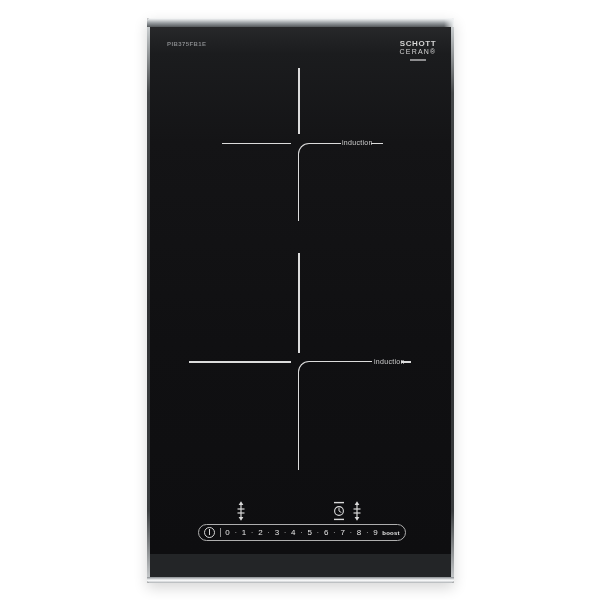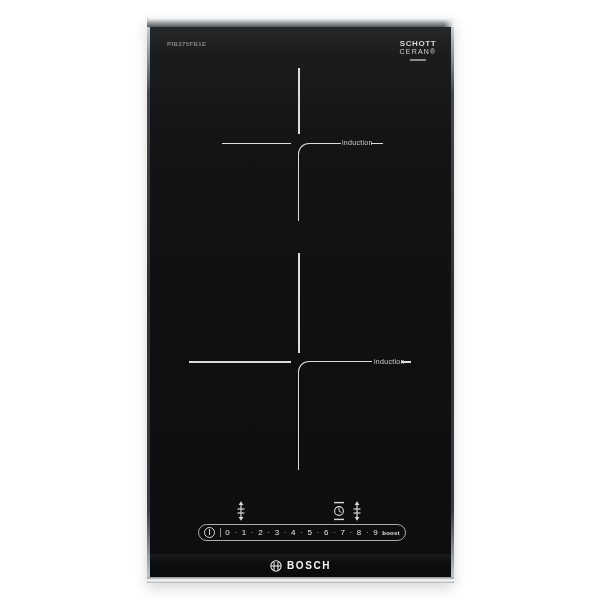--- a/index.html
+++ b/index.html
@@ -157,24 +157,15 @@
         <span class="dot">·</span>
         <span class="num">7</span>
         <span class="dot">·</span>
         <span class="num">8</span>
         <span class="dot">·</span>
         <span class="num">9</span>
         <span class="boost">boost</span>
       </div>
     </div>
 
-    <div class="bosch-band">
-      <svg width="12" height="12" viewBox="0 0 13 13">
-        <circle cx="6.5" cy="6.5" r="5.6" fill="none" stroke="#f4f4f4" stroke-width="1.1"></circle>
-        <line x1="4.4" y1="2.2" x2="4.4" y2="10.8" stroke="#f4f4f4" stroke-width="1.1"></line>
-        <line x1="8.6" y1="2.2" x2="8.6" y2="10.8" stroke="#f4f4f4" stroke-width="1.1"></line>
-        <line x1="1.2" y1="6.5" x2="11.8" y2="6.5" stroke="#f4f4f4" stroke-width="1.1"></line>
-      </svg>
-      <span class="bosch-text">BOSCH</span>
-    </div>
 
   </div>
 </div>
 
 </body></html>

